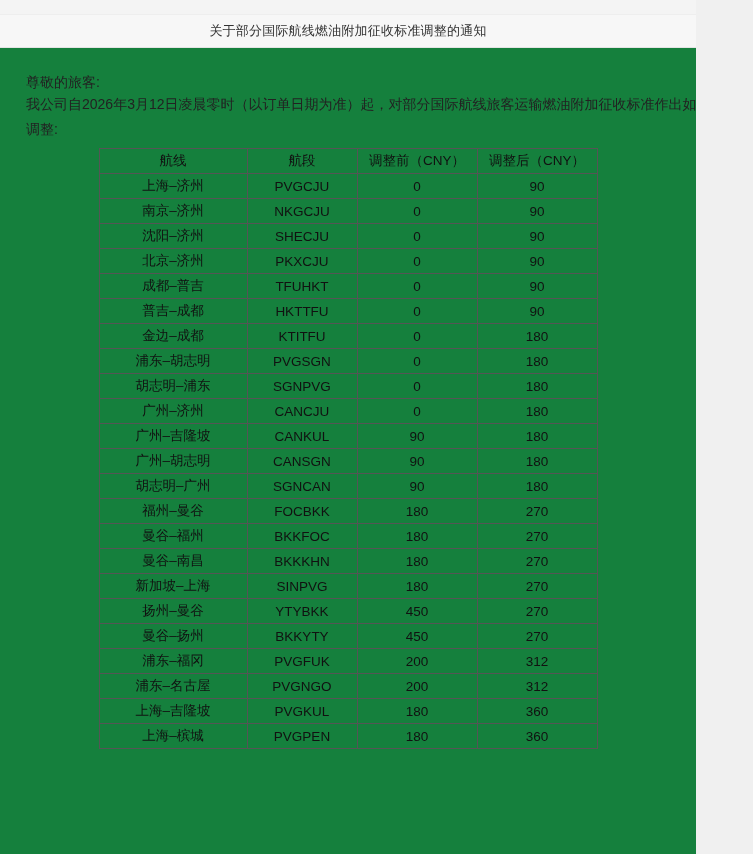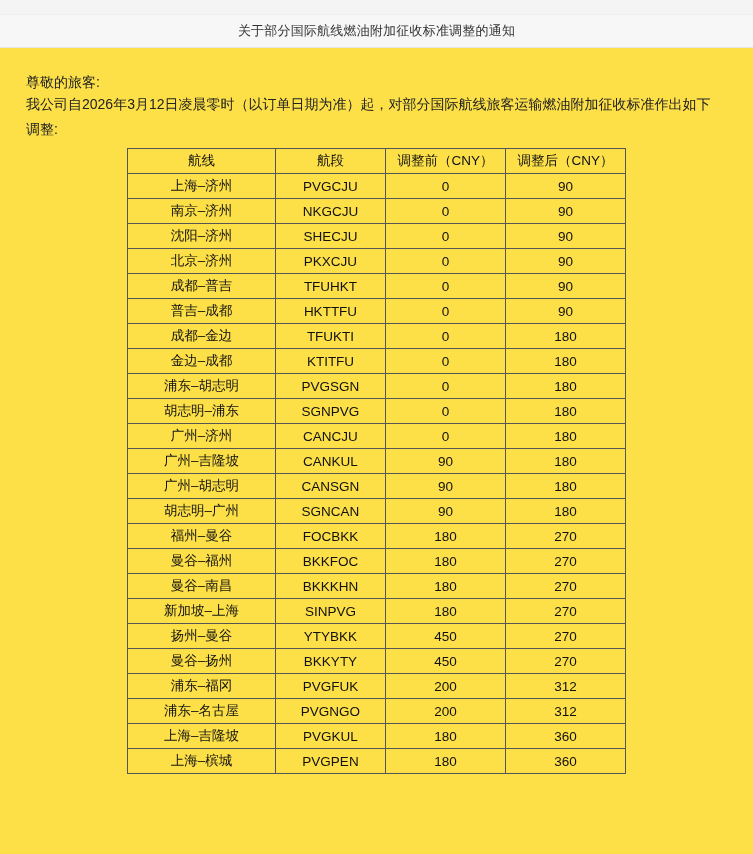--- a/index.html
+++ b/index.html
@@ -2,23 +2,23 @@
 <html><head>
 <meta charset="utf-8">
 <style>
   html, body {
     margin: 0;
     padding: 0;
     background: #f0f0f0;
     font-family: "Liberation Sans", sans-serif;
   }
   #page {
-    width: 753px;
+    width: 696px;
     height: 854px;
-    background: #fde047;
+    background: #15803d;
     position: relative;
     overflow: hidden;
     box-sizing: border-box;
   }
   .top-strip {
     height: 14px;
     background: #f4f4f4;
     border-bottom: 1px solid #eeeeee;
   }
   .header-bar {
@@ -137,26 +137,20 @@
             <td>0</td>
             <td>90</td>
           </tr>
           <tr>
             <td>普吉–成都</td>
             <td>HKTTFU</td>
             <td>0</td>
             <td>90</td>
           </tr>
           <tr>
-            <td>成都–金边</td>
-            <td>TFUKTI</td>
-            <td>0</td>
-            <td>180</td>
-          </tr>
-          <tr>
             <td>金边–成都</td>
             <td>KTITFU</td>
             <td>0</td>
             <td>180</td>
           </tr>
           <tr>
             <td>浦东–胡志明</td>
             <td>PVGSGN</td>
             <td>0</td>
             <td>180</td>

